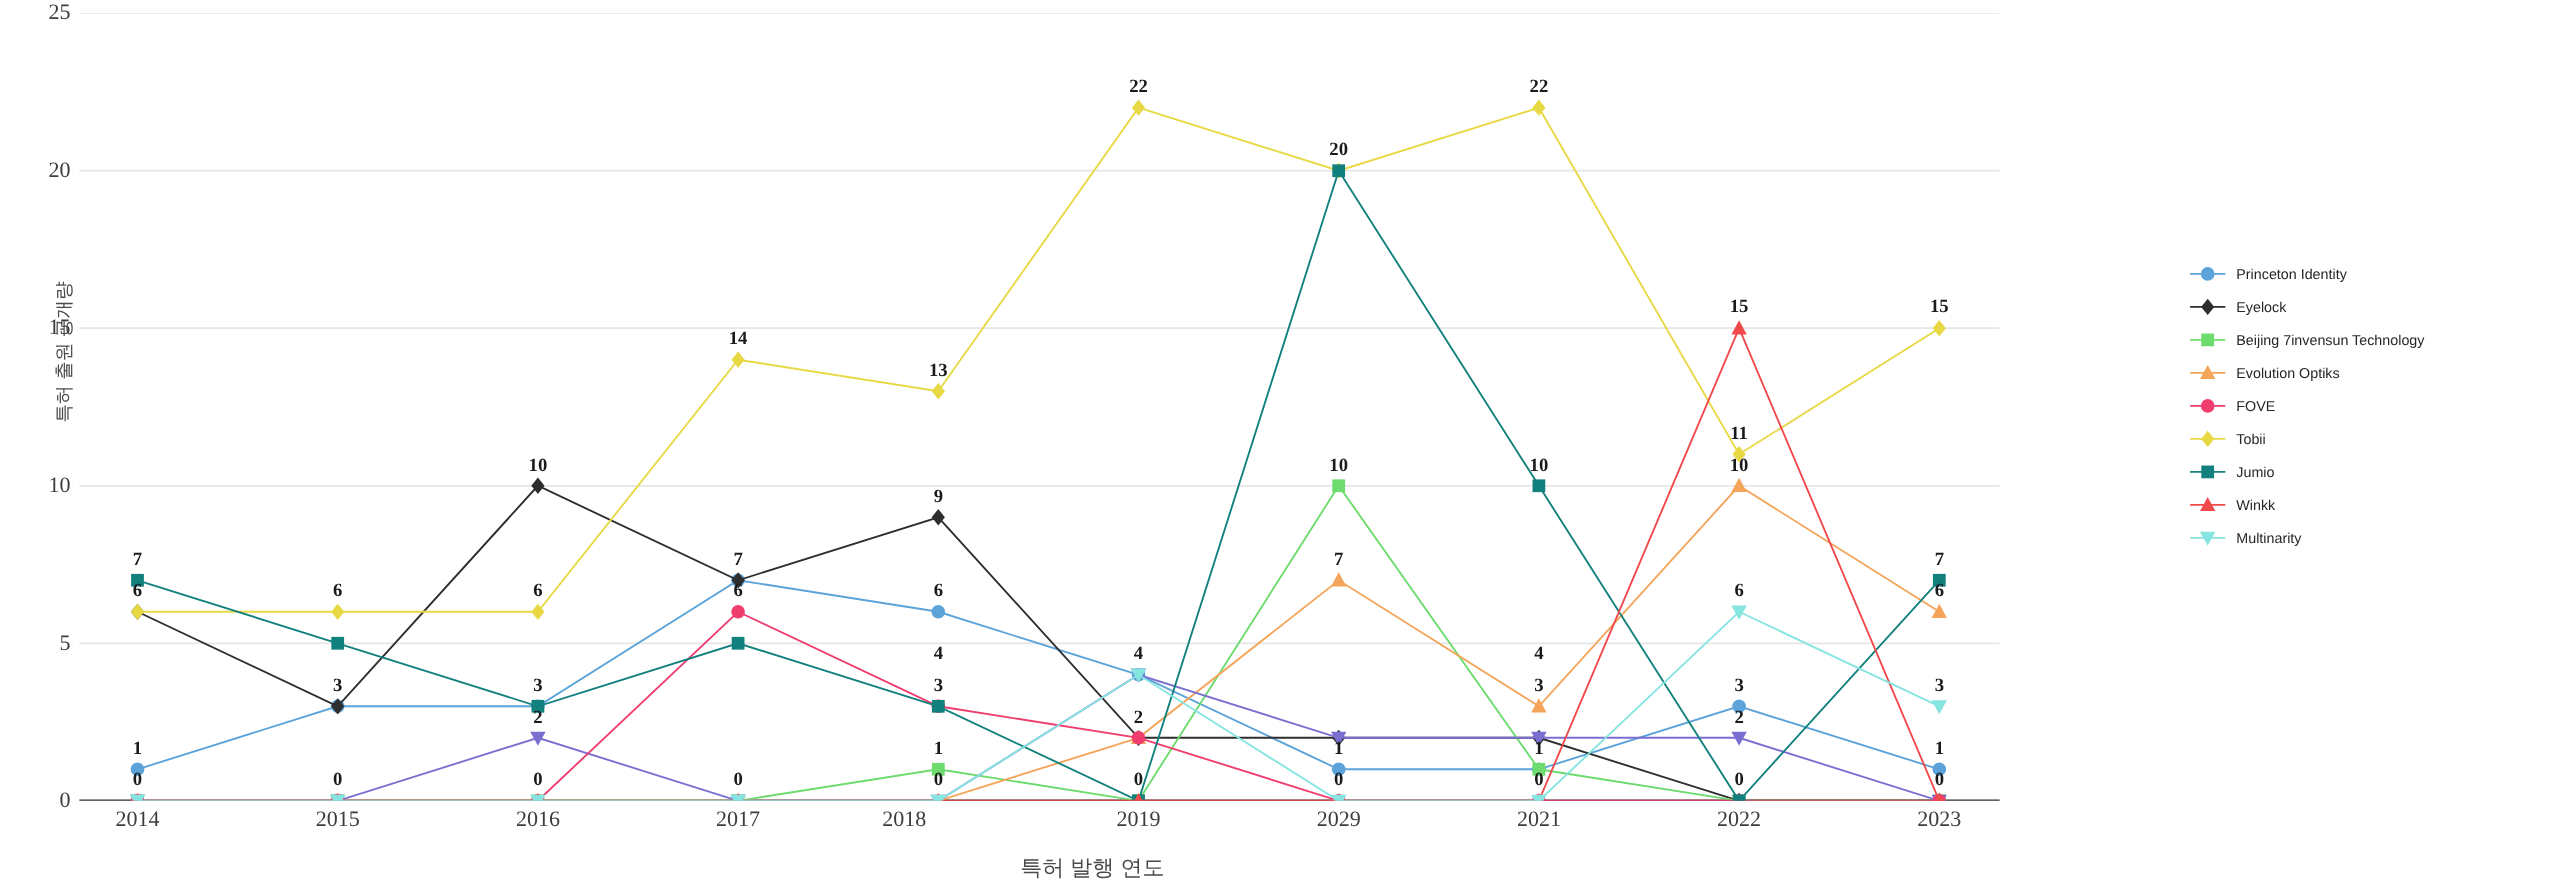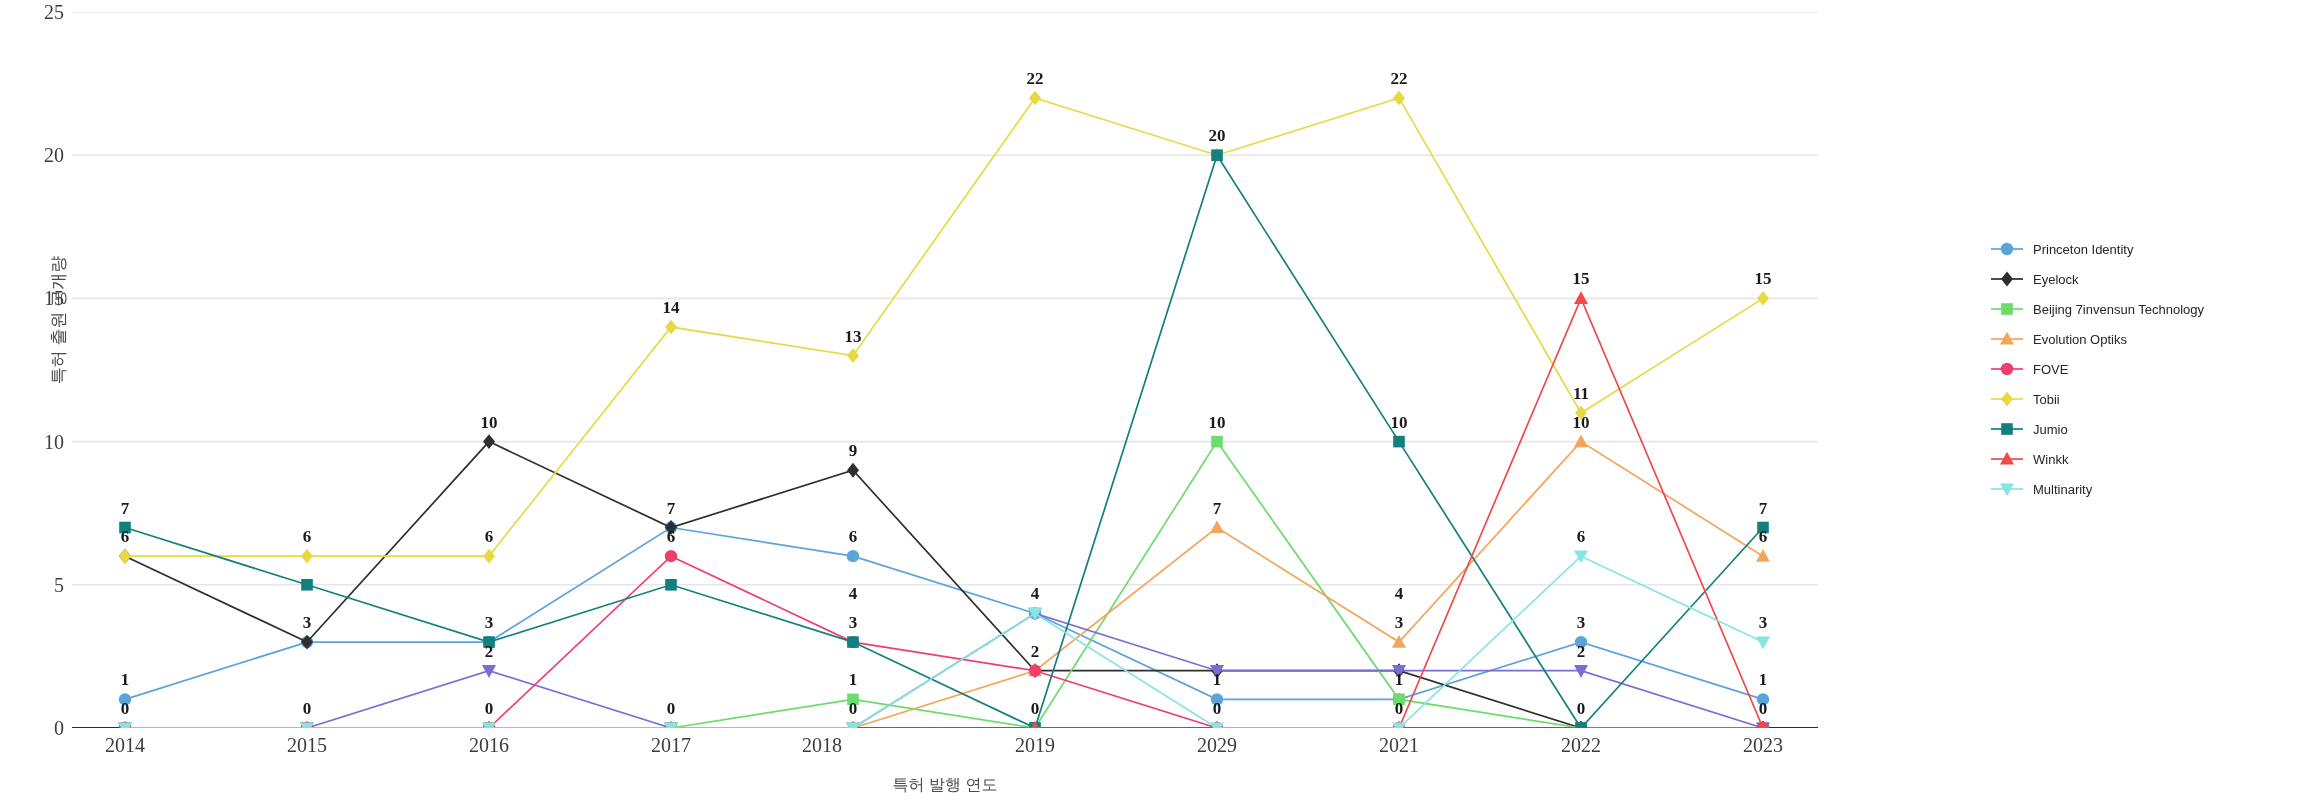--- a/index.html
+++ b/index.html
@@ -54,23 +54,24 @@
     font-size:20px;
     color:#3c3c3c;
     font-family:"Liberation Serif", serif;
     white-space:nowrap;
   }
   #xlabel{
     position:absolute;
     left:0; top:775px;
     width:1890px;
     text-align:center;
-    font-size:16px;
+    font-size:20px;
     color:#4a4a4a;
     font-family:"Liberation Sans", sans-serif;
+    padding-left:48px;
   }
 
   
   .vlabel{
     position:absolute;
     transform:translate(-50%,-100%);
     font-size:17px;
     font-weight:bold;
     color:#1a1a1a;
     font-family:Liberation Serif, serif;

